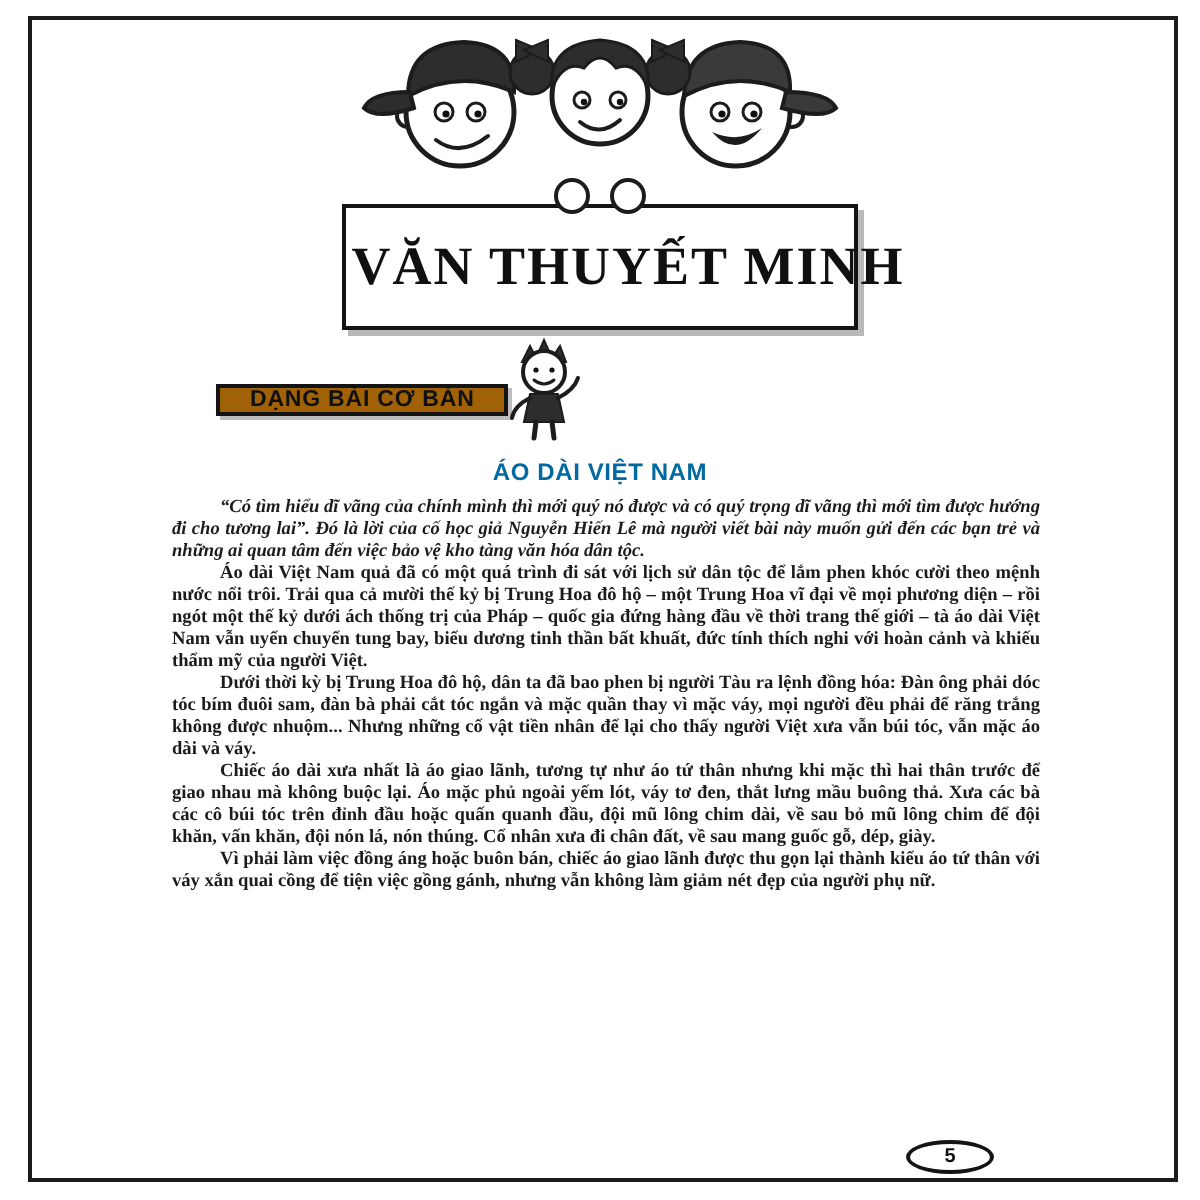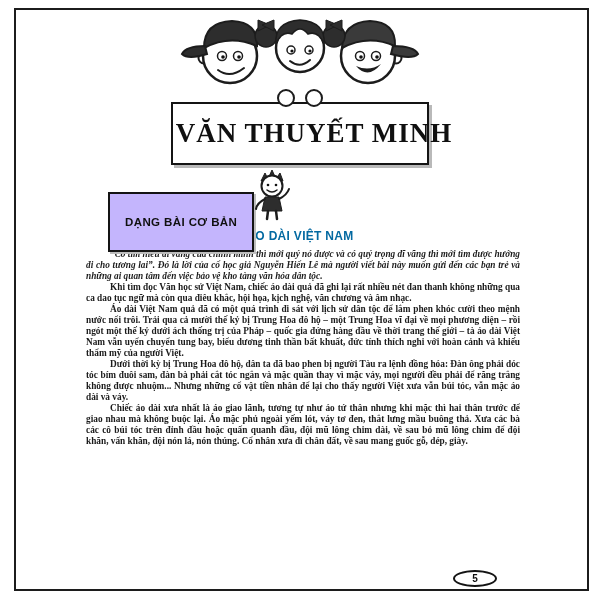--- a/index.html
+++ b/index.html
@@ -33,22 +33,22 @@
     z-index:2;
   }
   .main-title {
     font-family:"Liberation Serif", serif;
     font-weight:bold; font-size:27px; letter-spacing:1px; color:#101010;
     white-space:nowrap;
     margin-left:28px;
   }
   .section-box {
     position:absolute; left:108px; top:192px;
-    padding:22px 15px;
-    background:#c4b5fd;
+    padding:0 15px;
+    background:#a16207;
     border:2px solid #141414;
     box-shadow:2px 2px 0 #bdbdbd;
     z-index:2;
     font-family:"Liberation Sans", sans-serif;
     font-weight:bold; font-size:11.5px; letter-spacing:0.4px; color:#101010;
     white-space:nowrap;
   }
   .mini-kid {
     position:absolute; left:251px; top:167px;
     width:42px; height:54px; z-index:3;
@@ -146,21 +146,21 @@
     <path d="M28,32 Q36,28 38,22" fill="none" stroke="#1c1c1c" stroke-width="2" stroke-linecap="round"></path>
     <line x1="17" y1="44" x2="16" y2="52" stroke="#1c1c1c" stroke-width="2.5" stroke-linecap="round"></line>
     <line x1="25" y1="44" x2="26" y2="52" stroke="#1c1c1c" stroke-width="2.5" stroke-linecap="round"></line>
   </svg>
 </div>
 
 <div class="article-title">ÁO DÀI VIỆT NAM</div>
 
 <div class="body-text">
   <p class="quote">“Có tìm hiểu dĩ vãng của chính mình thì mới quý nó được và có quý trọng dĩ vãng thì mới tìm được hướng đi cho tương lai”. Đó là lời của cố học giả Nguyễn Hiến Lê mà người viết bài này muốn gửi đến các bạn trẻ và những ai quan tâm đến việc bảo vệ kho tàng văn hóa dân tộc.</p>
-  <p>Khi tìm đọc Văn học sử Việt Nam, chiếc áo dài quả đã ghi lại rất nhiều nét đan thanh không những qua ca dao tục ngữ mà còn qua điêu khắc, hội họa, kịch nghệ, văn chương và âm nhạc.</p>
   <p>Áo dài Việt Nam quả đã có một quá trình đi sát với lịch sử dân tộc để lắm phen khóc cười theo mệnh nước nổi trôi. Trải qua cả mười thế kỷ bị Trung Hoa đô hộ – một Trung Hoa vĩ đại về mọi phương diện – rồi ngót một thế kỷ dưới ách thống trị của Pháp – quốc gia đứng hàng đầu về thời trang thế giới – tà áo dài Việt Nam vẫn uyển chuyển tung bay, biểu dương tinh thần bất khuất, đức tính thích nghi với hoàn cảnh và khiếu thẩm mỹ của người Việt.</p>
   <p>Dưới thời kỳ bị Trung Hoa đô hộ, dân ta đã bao phen bị người Tàu ra lệnh đồng hóa: Đàn ông phải dóc tóc bím đuôi sam, đàn bà phải cắt tóc ngắn và mặc quần thay vì mặc váy, mọi người đều phải để răng trắng không được nhuộm... Nhưng những cổ vật tiền nhân để lại cho thấy người Việt xưa vẫn búi tóc, vẫn mặc áo dài và váy.</p>
   <p>Chiếc áo dài xưa nhất là áo giao lãnh, tương tự như áo tứ thân nhưng khi mặc thì hai thân trước để giao nhau mà không buộc lại. Áo mặc phủ ngoài yếm lót, váy tơ đen, thắt lưng mầu buông thả. Xưa các bà các cô búi tóc trên đỉnh đầu hoặc quấn quanh đầu, đội mũ lông chim dài, về sau bỏ mũ lông chim để đội khăn, vấn khăn, đội nón lá, nón thúng. Cổ nhân xưa đi chân đất, về sau mang guốc gỗ, dép, giày.</p>
+  <p>Vì phải làm việc đồng áng hoặc buôn bán, chiếc áo giao lãnh được thu gọn lại thành kiểu áo tứ thân với váy xắn quai cồng để tiện việc gồng gánh, nhưng vẫn không làm giảm nét đẹp của người phụ nữ.</p>
 </div>
 
 <div class="page-tab">
   <span>5</span>
 </div>
 
 </body></html>

